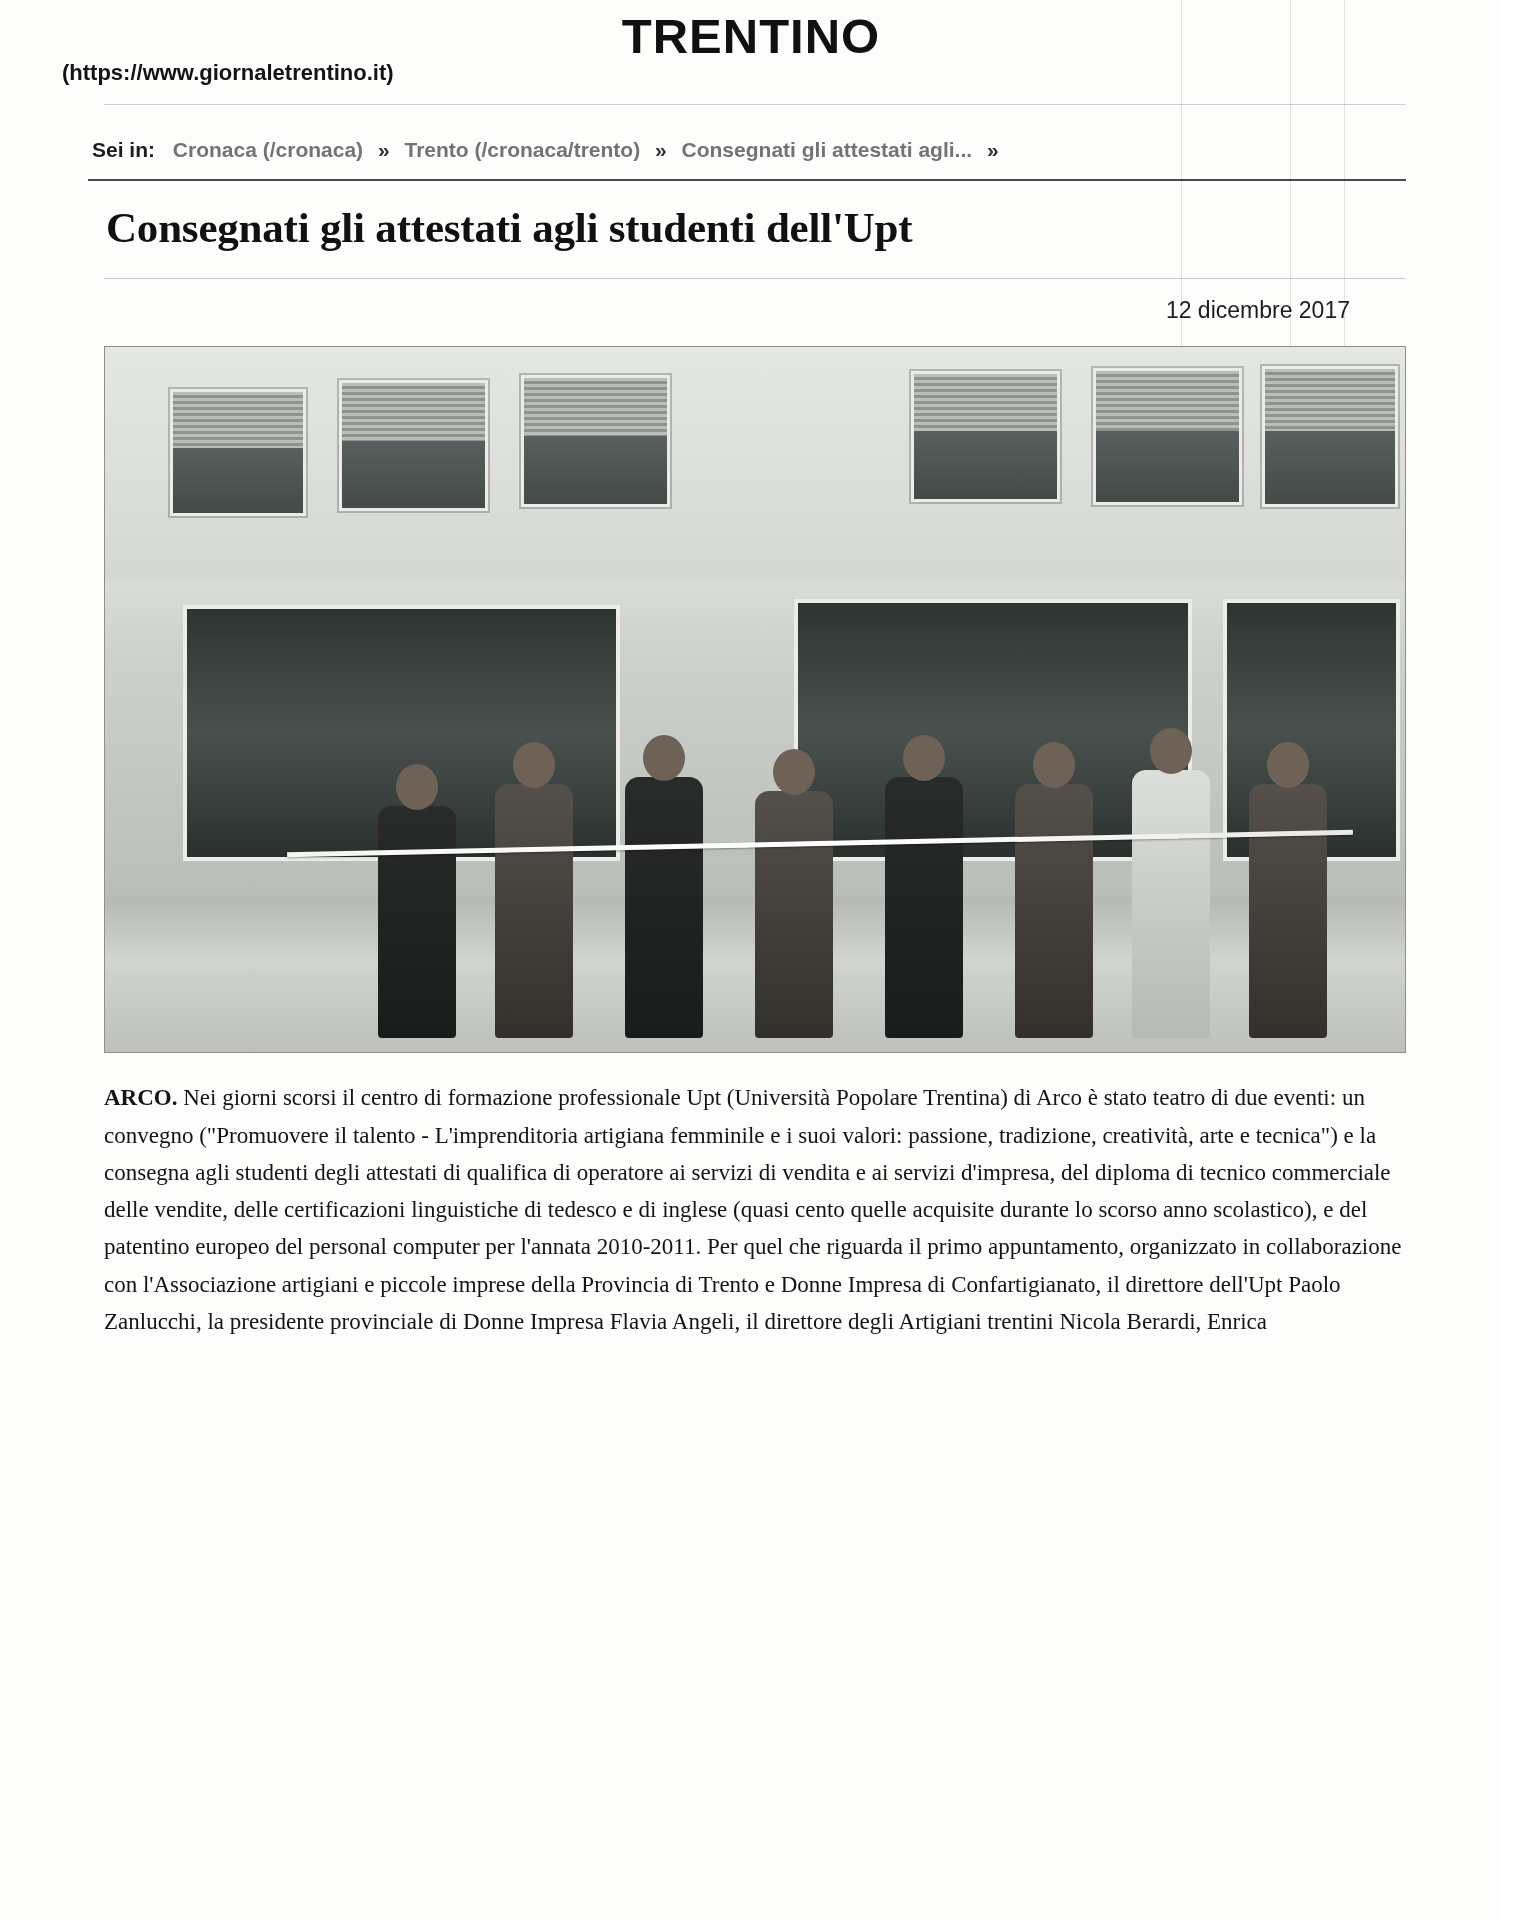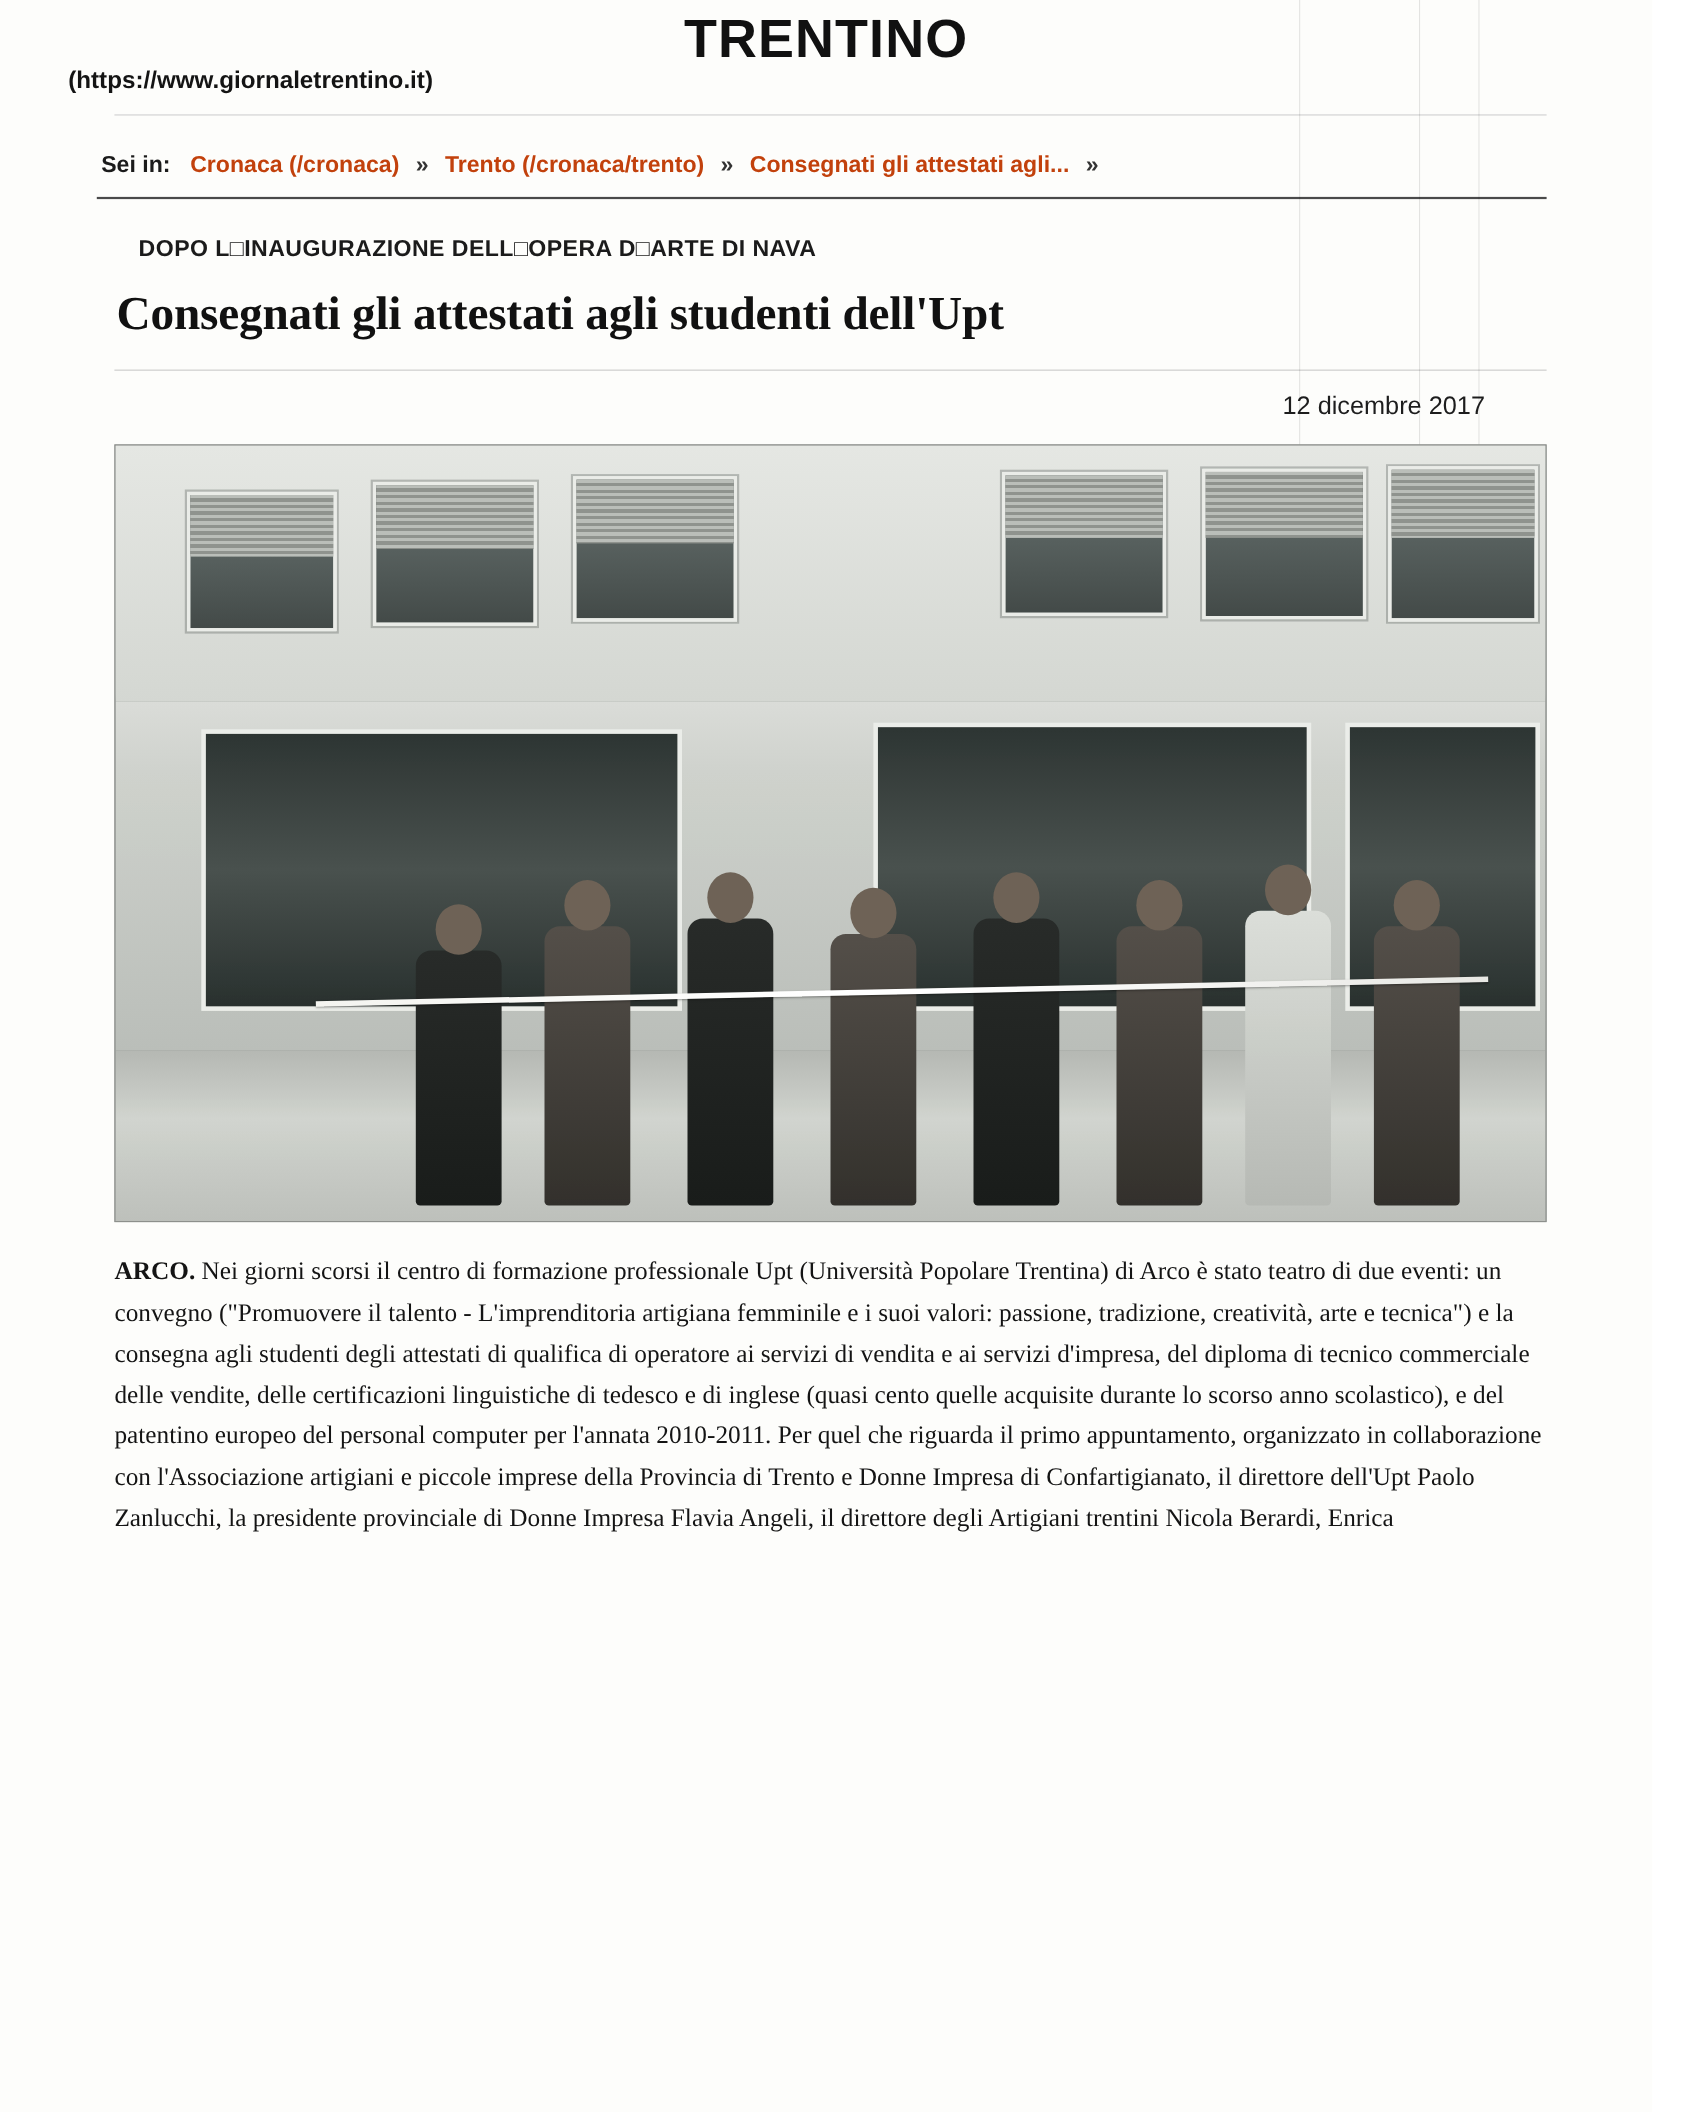--- a/index.html
+++ b/index.html
@@ -68,21 +68,21 @@
     font-size: 21px;
     font-weight: bold;
     color: #1b1b1b;
     line-height: 1.3;
     white-space: nowrap;
   }
   .breadcrumb .seiin {
     margin-right: 12px;
   }
   .breadcrumb a {
-    color: #c2410c;
+    color: #737373;
     text-decoration: none;
     margin-top: 20px;
   }
   .breadcrumb .sep {
     margin: 0 9px;
     color: #333;
   }
   .breadcrumb-rule {
     margin: 16px 96px 0 88px;
     height: 2px;
@@ -247,21 +247,20 @@
     <span class="seiin">Sei in:</span>
     <a href="#">Cronaca (/cronaca)</a>
     <span class="sep">»</span>
     <a href="#">Trento (/cronaca/trento)</a>
     <span class="sep">»</span>
     <a href="#">Consegnati gli attestati agli...</a>
     <span class="sep">»</span>
   </div>
   <div class="breadcrumb-rule"></div>
 
-  <div class="kicker">DOPO L□INAUGURAZIONE DELL□OPERA D□ARTE DI NAVA</div>
   <h1 class="headline">Consegnati gli attestati agli studenti dell'Upt</h1>
   <div class="title-rule"></div>
 
   <div class="date-row">12 dicembre 2017</div>
 
   <div class="photo-wrap">
     <div class="photo">
       <div class="facade-top">
         <div class="win" style="left:5%;top:18%;width:10%;height:52%;">
             <div class="blind"></div>

